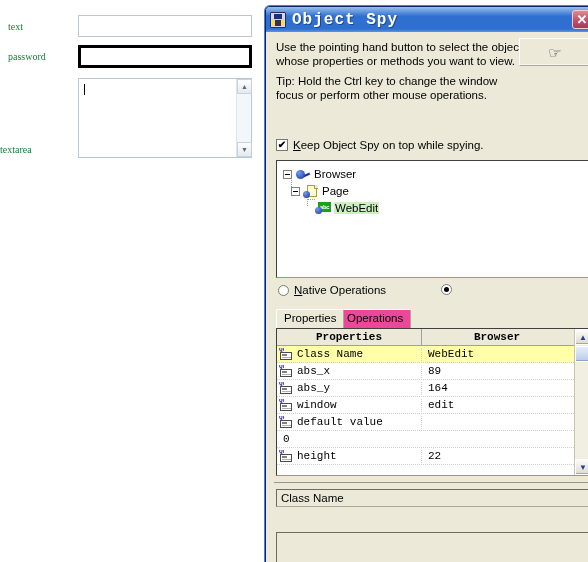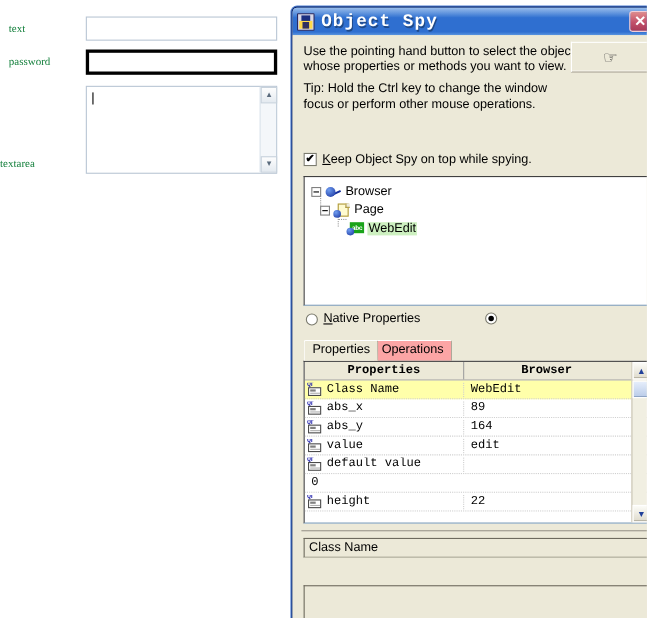--- a/index.html
+++ b/index.html
@@ -207,21 +207,21 @@
   .radio {
     width: 11px; height: 11px; border-radius:50%; background:#fff; border:1px solid #7b7b6e;
     display:flex; align-items:center; justify-content:center; flex:none;
   }
   .radio .inner { width:5px; height:5px; border-radius:50%; background:#000; }
 
   .tabstrip { position:absolute; left: 10px; top: 277px; width: 315px; height: 19px; }
   .tab {
     position:absolute; top:0; height:19px; padding: 2px 7px 0 7px;
     font-size: 11.5px; color:#000;
-    background:#fca5a5;
+    background:#ec4899;
     border:1px solid #aca899; border-bottom:none;
     border-top-color:#fff; border-left-color:#fff;
     border-radius: 2px 2px 0 0;
   }
   .tab.active { left: 0; background:#ece9d8; font-weight:normal; z-index:2; }
   .tab.inactive { left: 63px; }
 
   .grid-box {
     position:absolute; left: 10px; top: 296px; width: 315px; height: 148px;
     background:#fff; border:1px solid #7f9db9;
@@ -387,21 +387,21 @@
             <span class="abc">abc</span>
               <span class="dot"></span>
           </span>
           <span class="webedit-label">WebEdit</span>
         </div>
       </div>
 
       <div class="radio-row">
         <div class="radio-item r-native">
           <span class="radio"></span>
-          <span><span class="ul1">N</span><span>ative Properties</span></span>
+          <span><span class="ul1">N</span><span>ative Operations</span></span>
         </div>
         <div class="radio-item r-ident">
           <span class="radio">
               <span class="inner"></span>
             </span>
         </div>
       </div>
 
       <div class="tabstrip">
         <div class="tab active">Properties</div>
@@ -447,21 +447,21 @@
             </div>
             <div class="gc-val">164</div>
           </div>
 
           <div class="grow">
             <div class="gc-prop">
               <span class="prop-icon">
                   <span class="qt">QT</span>
                   <span class="card"></span>
                 </span>
-              <span class="prop-name">value</span>
+              <span class="prop-name">window</span>
             </div>
             <div class="gc-val">edit</div>
           </div>
 
           <div class="grow">
             <div class="gc-prop">
               <span class="prop-icon">
                   <span class="qt">QT</span>
                   <span class="card"></span>
                 </span>

